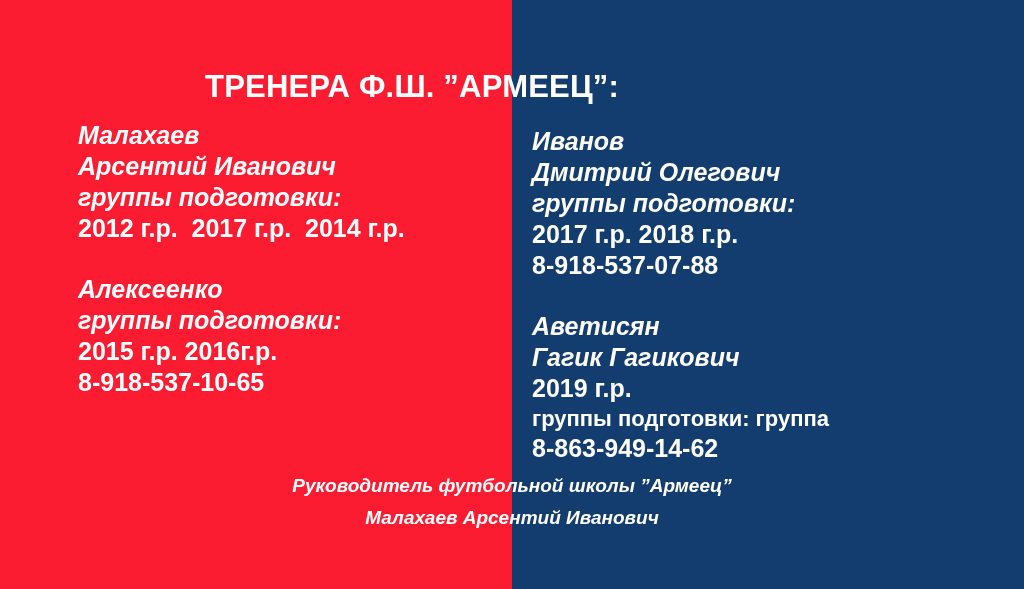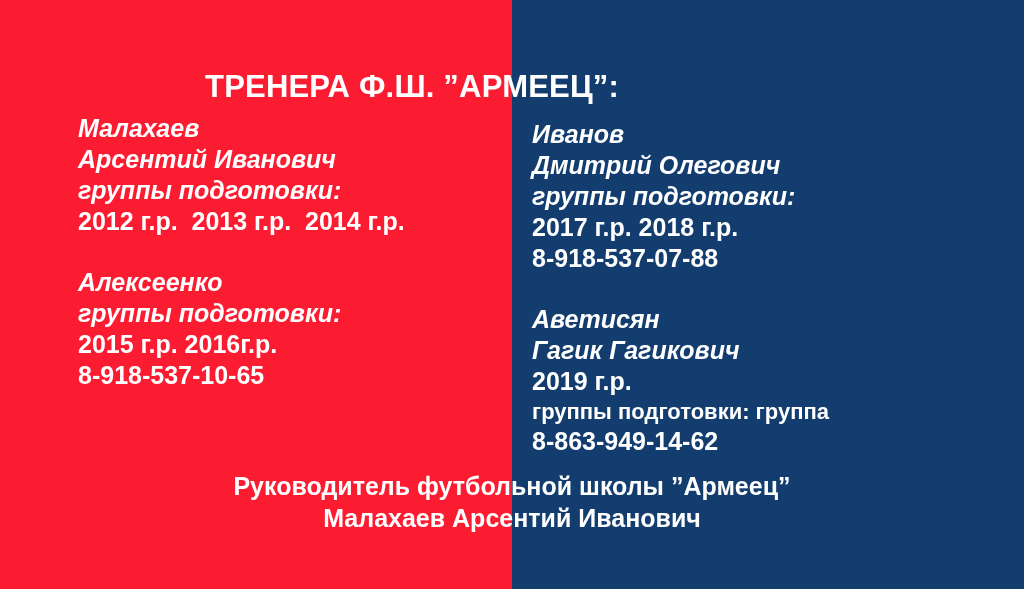--- a/index.html
+++ b/index.html
@@ -56,21 +56,21 @@
     left: 78px;
     width: 420px;
     text-align: left;
   }
   .column-right {
     left: 532px;
     top: 114px;
     width: 414px;
   }
 
-  .coach-block { margin: 5px 0 30px 0; }
+  .coach-block { margin: 12px 0 30px 0; }
   .coach-block:last-child { margin-bottom: 0; }
 
   .ln {
     display: block;
     height: 31px;
     line-height: 31px;
     white-space: pre;
     font-size: 25px;
   }
   .ln-surname {
@@ -108,22 +108,23 @@
 
   
   .footer {
     position: absolute;
     left: 0;
     top: 470px;
     width: 1024px;
     text-align: center;
   }
   .footer .ln {
+    font-style: italic;
     font-weight: bold;
-    font-size: 25px;
+    font-size: 19px;
     height: 32px;
     line-height: 32px;
   }
 </style>
 </head>
 <body>
 
 <div id="poster">
 
   <div class="bg-half bg-left"></div>
@@ -132,21 +133,21 @@
   <div class="layer">
 
     <div class="poster-title">ТРЕНЕРА Ф.Ш. ”АРМЕЕЦ”:</div>
 
     <div class="column column-left">
 
       <div class="coach-block">
         <span class="ln ln-surname">Малахаев</span>
         <span class="ln ln-fullname">Арсентий Иванович</span>
         <span class="ln ln-grouplabel">группы подготовки:</span>
-        <span class="ln ln-years">2012 г.р.  2013 г.р.  2014 г.р.</span>
+        <span class="ln ln-years">2012 г.р.  2017 г.р.  2014 г.р.</span>
       </div>
 
       <div class="coach-block">
         <span class="ln ln-surname">Алексеенко</span>
         <span class="ln ln-grouplabel">группы подготовки:</span>
         <span class="ln ln-years">2015 г.р. 2016г.р.</span>
         <span class="ln ln-phone">8-918-537-10-65</span>
       </div>
 
     </div>

